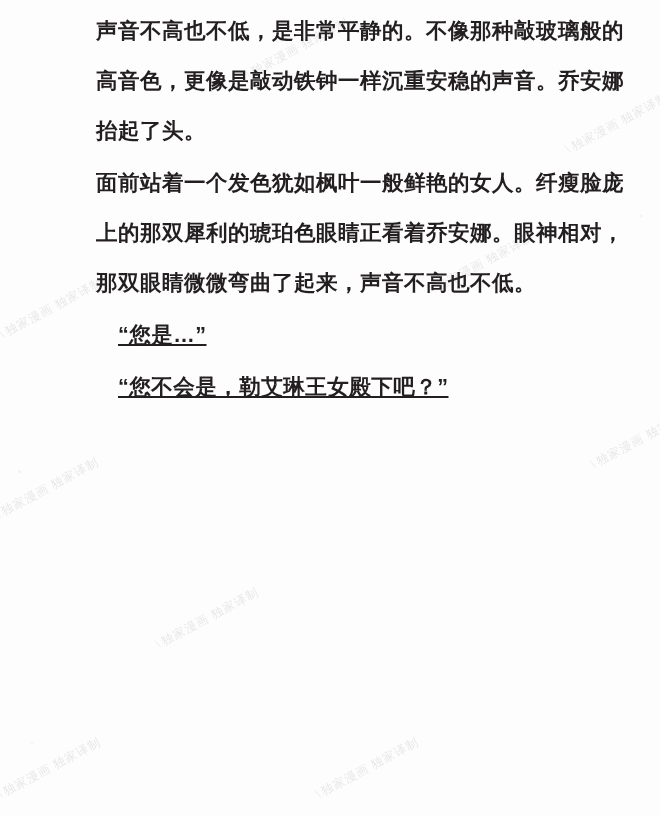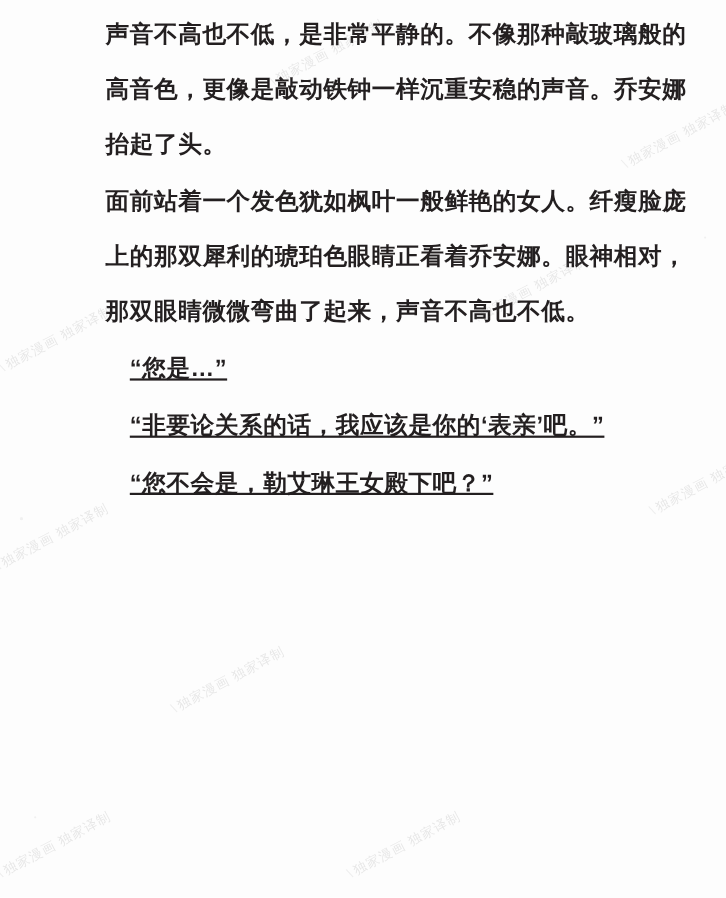--- a/index.html
+++ b/index.html
@@ -89,17 +89,16 @@
     <div class="wm" style="left:425px; top:255px;">独家漫画 独家译制</div>
     <div class="wm" style="left:560px; top:115px;">独家漫画 独家译制</div>
     <div class="wm" style="left:585px; top:430px;">独家漫画 独家译制</div>
     <div class="wm" style="left:240px; top:40px;">独家漫画 独家译制</div>
   </div>
 
   <div class="text-layer">
     <p class="para">声音不高也不低，是非常平静的。不像那种敲玻璃般的高音色，更像是敲动铁钟一样沉重安稳的声音。乔安娜抬起了头。</p>
     <p class="para">面前站着一个发色犹如枫叶一般鲜艳的女人。纤瘦脸庞上的那双犀利的琥珀色眼睛正看着乔安娜。眼神相对，那双眼睛微微弯曲了起来，声音不高也不低。</p>
     <p class="para indent">“您是…”</p>
-    <p class="para indent">“非要论关系的话，我应该是你的‘表亲’吧。”</p>
     <p class="para indent">“您不会是，勒艾琳王女殿下吧？”</p>
   </div>
 
 </div>
 
 </body></html>

